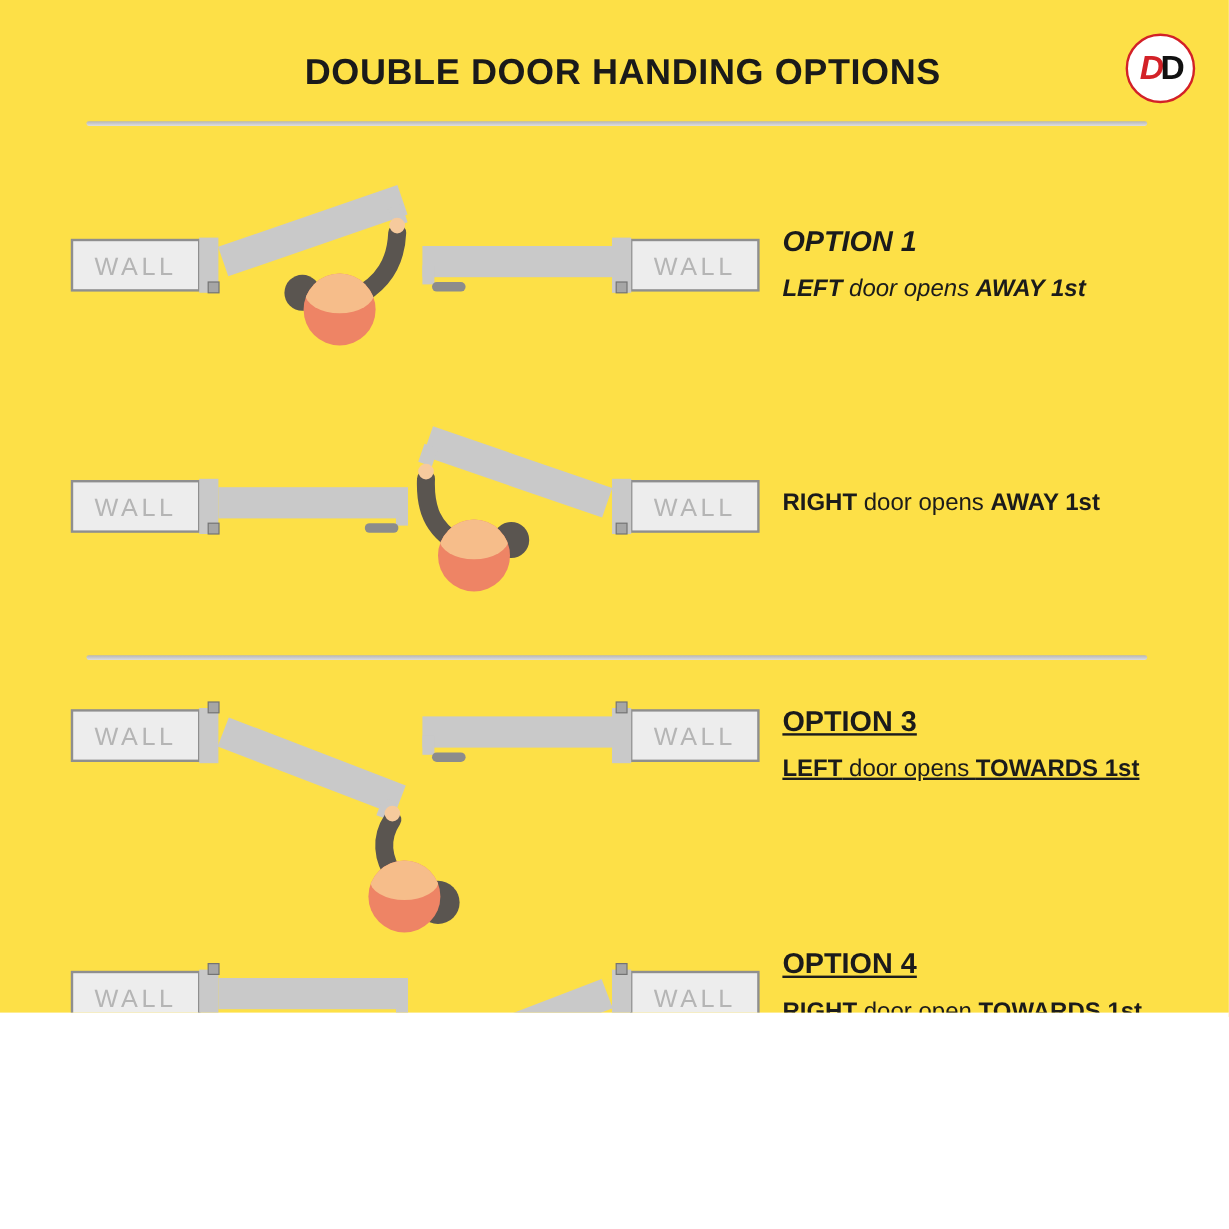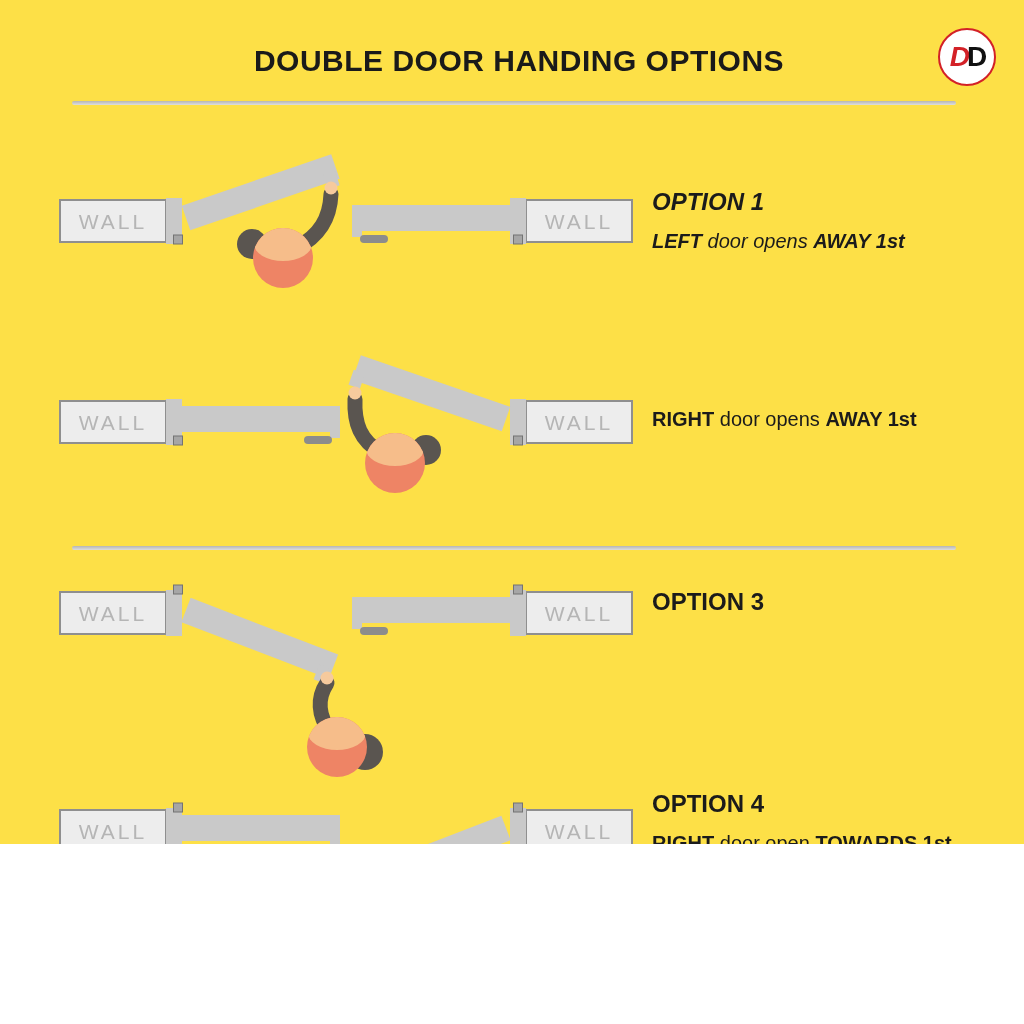--- a/index.html
+++ b/index.html
@@ -24,21 +24,21 @@
     position:absolute;left:72px;width:884px;height:4px;border-radius:2px;
     background:linear-gradient(to bottom,#b6b6b6,#dedede);
   }
   #divider-top{top:101px;}
   #divider-mid{top:546px;}
   
   .diag{position:absolute;left:40px;}
   #d1{top:140px;} #d2{top:345px;} #d3{top:560px;} #d4{top:770px;}
   
   .opt{position:absolute;left:652px;width:372px;white-space:nowrap;}
-  #opt1{top:188px;font-style:italic;} #opt2{top:394px;} #opt3{top:588px;} #opt4{top:790px;}
+  #opt1{top:188px;font-style:italic;} #opt2{top:394px;} #opt3{top:588px;text-decoration:underline;} #opt4{top:790px;text-decoration:underline;}
   .opt-title{font-size:24px;font-weight:700;color:#1b1b1b;}
   .opt-desc{font-size:20px;margin-top:14px;color:#1b1b1b;}
   .opt-desc .b{font-weight:700;}
 </style>
 </head>
 <body>
 
 <div id="page">
 
   <h1 id="title">DOUBLE DOOR HANDING OPTIONS</h1>
@@ -164,20 +164,21 @@
     <div class="opt-title">OPTION 1</div>
     <div class="opt-desc"><span class="b">LEFT</span><span> door opens </span><span class="b">AWAY 1st</span></div>
   </div>
 
   <div id="opt2" class="opt">
     <div class="opt-desc"><span class="b">RIGHT</span><span> door opens </span><span class="b">AWAY 1st</span></div>
   </div>
 
   <div id="opt3" class="opt">
     <div class="opt-title">OPTION 3</div>
+    <div class="opt-desc"><span class="b">LEFT</span><span> door opens </span><span class="b">TOWARDS 1st</span></div>
   </div>
 
   <div id="opt4" class="opt">
     <div class="opt-title">OPTION 4</div>
     <div class="opt-desc"><span class="b">RIGHT</span><span> door open </span><span class="b">TOWARDS 1st</span></div>
   </div>
 
 </div>
 
 </body></html>

